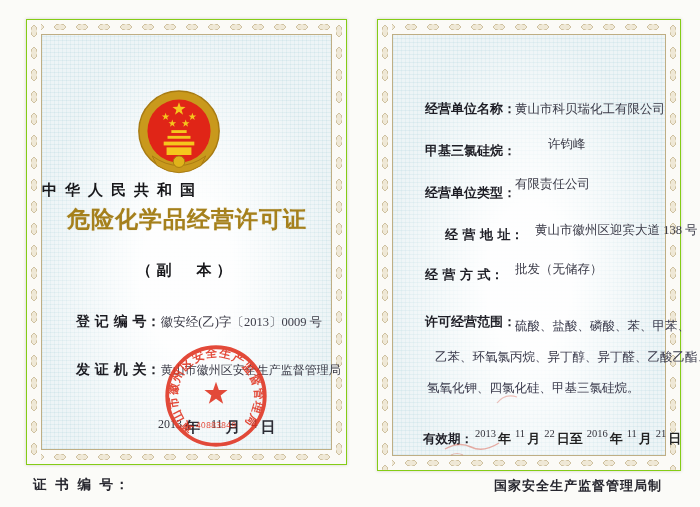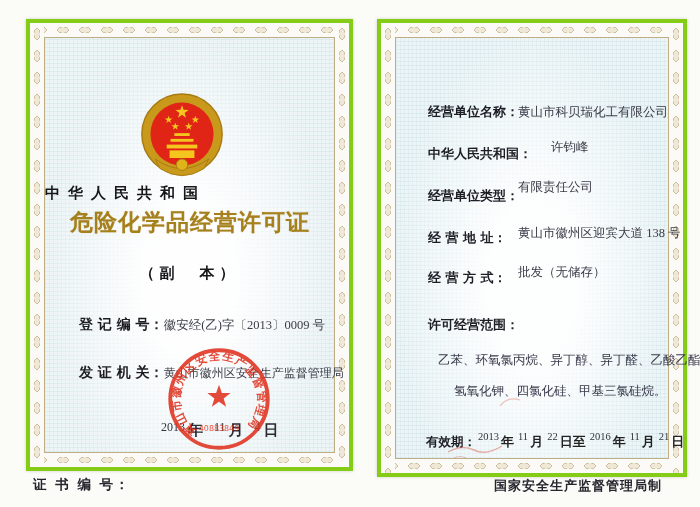--- a/index.html
+++ b/index.html
@@ -6,21 +6,21 @@
   body{
     width:700px;height:507px;position:relative;overflow:hidden;
     background:#fbfbf8;
     font-family:"Liberation Serif","DejaVu Serif",serif;
     -webkit-font-smoothing:antialiased;
   }
   #canvas{position:absolute;inset:0;}
   
   .page{
     position:absolute;background:#fdfdfa;
-    border:4px solid #84cc16;
+    border:1px solid #84cc16;
     box-shadow:0 0 3px rgba(90,80,50,.25);
   }
   #left-page{left:26px;top:19px;width:319px;height:444px;}
   #right-page{left:377px;top:19px;width:302px;height:450px;}
   .band{position:absolute;background-color:#fbfaf6;}
   .band.t,.band.b{left:0;right:0;height:14px;
     background-image:radial-gradient(ellipse 8px 4.5px at 11px 7px,#efe8d6 0 58%,#cfc1a0 59% 74%,rgba(0,0,0,0) 75%);
     background-size:22px 14px;background-repeat:repeat-x;}
   .band.t{top:0;} .band.b{bottom:0;}
   .band.l,.band.r{top:0;bottom:0;width:14px;
@@ -76,29 +76,29 @@
   .frow .flab{
     font-family:"DejaVu Sans","Liberation Sans",sans-serif;
     font-weight:bold;font-size:13px;color:#1e1e26;
   }
   .frow .fval{
     position:absolute;left:90px;font-size:12.5px;color:#3a3a47;white-space:nowrap;
   }
   #f0{top:64px;}  #f0 .fval{top:2px;}
   #f1{top:106px;} #f1 .fval{top:-5px;margin-left:33px;}
   #f2{top:148px;} #f2 .fval{top:-7px;}
-  #f3{top:190px;} #f3 .fval{top:-3px;}
+  #f3{top:190px;margin-left:20px;} #f3 .fval{top:-3px;}
   #f4{top:230px;} #f4 .fval{top:-4px;}
   #scope-label{position:absolute;left:32px;top:278px;
     font-family:"DejaVu Sans","Liberation Sans",sans-serif;
     font-weight:bold;font-size:13px;color:#1e1e26;}
   .scope-line{position:absolute;font-size:12.5px;color:#38384a;white-space:nowrap;}
   #scope-0{left:122px;top:283px;}
   #scope-1{left:42px;top:314px;}
-  #scope-2{left:58px;top:345px;}
+  #scope-2{left:34px;top:345px;}
   .validity{position:absolute;left:30px;top:394px;white-space:nowrap;}
   .validity .vlab{
     font-family:"DejaVu Sans","Liberation Sans",sans-serif;
     font-weight:bold;font-size:12.5px;color:#1e1e26;margin-right:2px;
   }
   .validity .grp{display:inline-block;margin-right:4px;}
   .validity .num{font-size:10.5px;position:relative;top:-6px;margin-right:2px;color:#33333c;}
   .validity .unit{font-size:13px;font-weight:bold;color:#222;
     font-family:"DejaVu Sans","Liberation Sans",sans-serif;}
   .ink{position:absolute;pointer-events:none;}
@@ -189,37 +189,38 @@
     <div class="band b"></div>
     <div class="band l"></div>
     <div class="band r"></div>
     <div class="inner">
 
       <div class="frow" id="f0">
         <span class="flab">经营单位名称：</span>
         <span class="fval">黄山市科贝瑞化工有限公司</span>
       </div>
       <div class="frow" id="f1">
-        <span class="flab">中华人民共和国：</span>
+        <span class="flab">甲基三氯硅烷：</span>
         <span class="fval">许钧峰</span>
       </div>
       <div class="frow" id="f2">
         <span class="flab">经营单位类型：</span>
         <span class="fval">有限责任公司</span>
       </div>
       <div class="frow" id="f3">
         <span class="flab">经 营 地 址：</span>
         <span class="fval">黄山市徽州区迎宾大道 138 号</span>
       </div>
       <div class="frow" id="f4">
         <span class="flab">经 营 方 式：</span>
         <span class="fval">批发（无储存）</span>
       </div>
 
       <div id="scope-label">许可经营范围：</div>
+      <div class="scope-line" id="scope-0">硫酸、盐酸、磷酸、苯、甲苯、</div>
       <div class="scope-line" id="scope-1">乙苯、环氧氯丙烷、异丁醇、异丁醛、乙酸乙酯、</div>
       <div class="scope-line" id="scope-2">氢氧化钾、四氯化硅、甲基三氯硅烷。</div>
 
       <div class="validity">
         <span class="vlab">有效期：</span><span class="grp"><span class="num">2013</span><span class="unit">年</span></span><span class="grp"><span class="num">11</span><span class="unit">月</span></span><span class="grp"><span class="num">22</span><span class="unit">日至</span></span><span class="grp"><span class="num">2016</span><span class="unit">年</span></span><span class="grp"><span class="num">11</span><span class="unit">月</span></span><span class="grp"><span class="num">21</span><span class="unit">日</span></span>
       </div>
 
       <svg class="ink" style="left:48px;top:396px" width="80" height="26" viewBox="0 0 80 26">
         <path d="M4,18 Q18,10 30,16 T58,12" fill="none" stroke="#d6503c" stroke-width="1.4" opacity="0.45"></path>
         <path d="M10,24 q6,-3 12,0" fill="none" stroke="#d6503c" stroke-width="1.2" opacity="0.35"></path>

